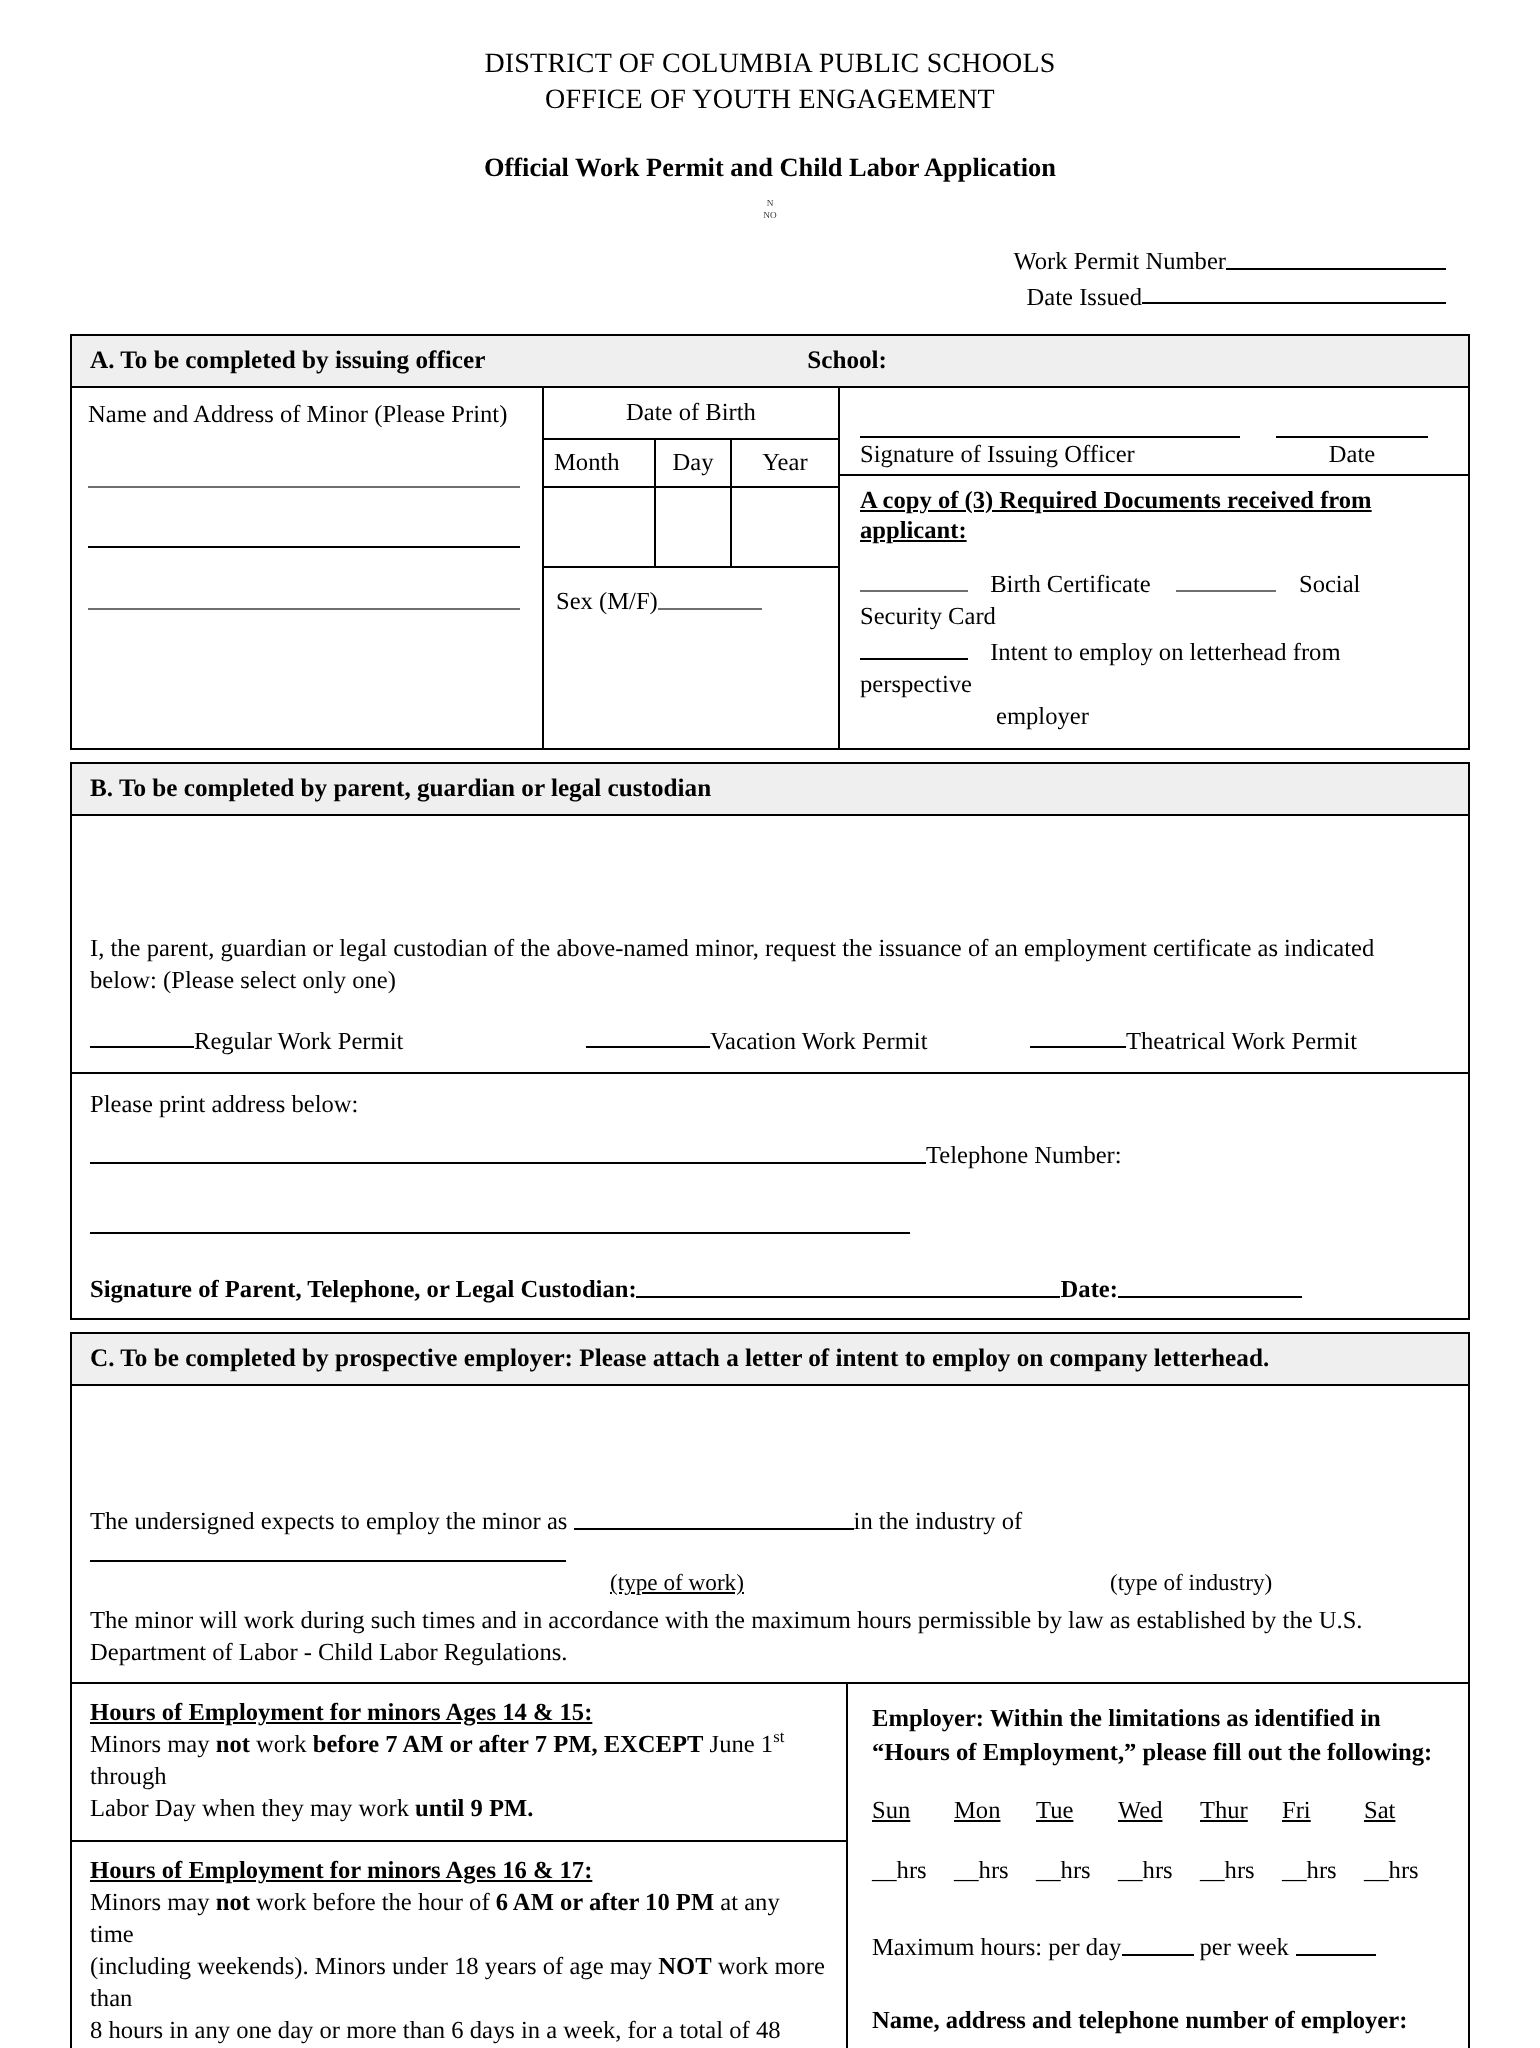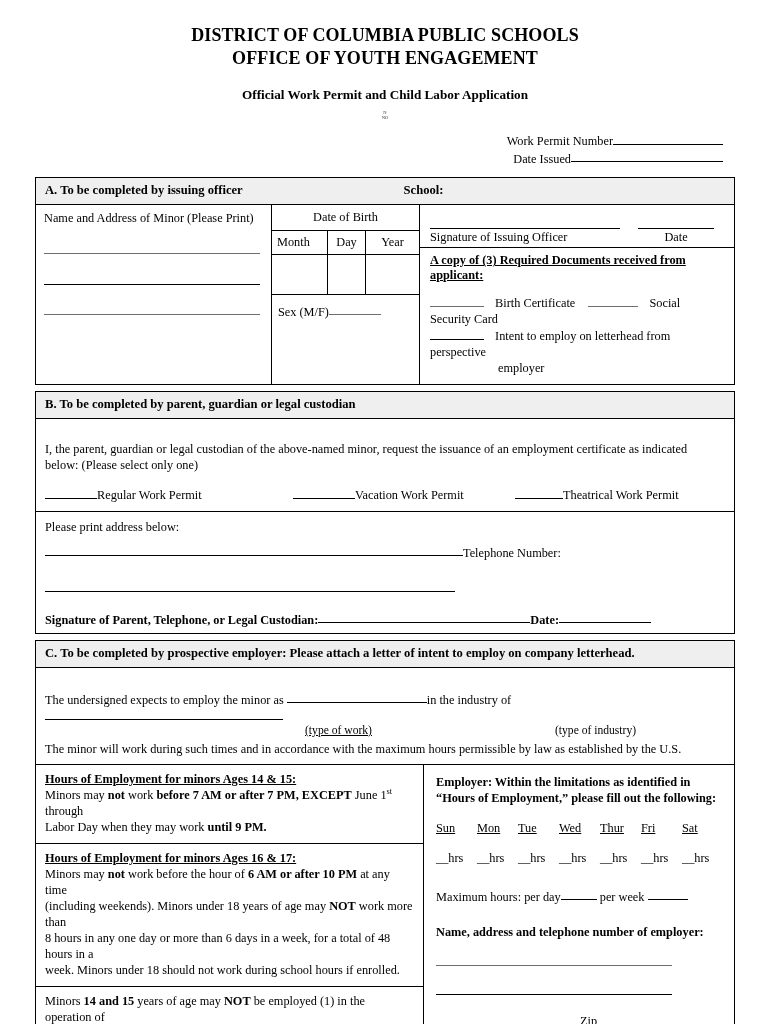--- a/index.html
+++ b/index.html
@@ -11,38 +11,38 @@
     font-family: "Liberation Serif", "DejaVu Serif", serif;
     color: #000000;
     font-size: 12.3px;
     line-height: 1.22;
     -webkit-font-smoothing: antialiased;
   }
   .page { position: relative; width: 770px; height: 1024px; padding: 0 35px; }
 
   
   .hdr { text-align: center; padding-top: 24px; }
-  .hdr .l1, .hdr .l2 { font-weight: bold; font-size: 18px; line-height: 1.30; letter-spacing: .1px; }
+  .hdr .l1, .hdr .l2 { font-weight: normal; font-size: 14px; line-height: 1.30; letter-spacing: .1px; }
   .hdr .l3 { font-weight: bold; font-size: 13.2px; margin-top: 16px; }
   .hdr .l4 { font-weight: bold; font-size: 11.3px; margin-top: 2px; letter-spacing: -.1px; }
   .hdr .tiny { font-size: 4.6px; line-height: 1.15; margin-top: 7px; color: #333; }
 
   
   .permitblk { margin-top: 12px; text-align: right; padding-right: 12px; }
   .permitblk div { line-height: 1.38; }
   .dateapp { margin-top: 2px; }
 
   
   .ul { display: inline-block; border-bottom: 1px solid #000; vertical-align: baseline; height: 1.02em; }
   .ulthin { display: inline-block; border-bottom: 1px solid #6f6f6f; vertical-align: baseline; height: 1.02em; }
 
   
   .box { border: 1.4px solid #000; }
   .bandrow { background: #efefef; border-bottom: 1.4px solid #000; padding: 5px 9px; font-weight: bold; font-size: 12.6px; }
-  .cellpad { padding: 22px 9px 8px 9px; }
+  .cellpad { padding: 22px 9px 8px 9px; margin-top: 36px; }
 
   
   .secA-body { display: flex; }
   .secA-c1 { width: 236px; border-right: 1.2px solid #000; padding: 6px 8px 8px 8px; }
   .secA-c2 { width: 148px; border-right: 1.2px solid #000; display: flex; flex-direction: column; }
   .secA-c3 { flex: 1; display: flex; flex-direction: column; }
   .dob-title { text-align: center; padding: 5px 0 5px; border-bottom: 1.2px solid #000; }
   .dob-hdr { display: flex; border-bottom: 1.2px solid #000; }
   .dob-hdr > div { padding: 4px 0 4px; text-align: center; }
   .dob-m { width: 56px; border-right: 1.2px solid #000; padding-left: 5px !important; text-align: left !important; }
@@ -223,20 +223,21 @@
       <div class="c-line1">
         <span>The undersigned expects to employ the minor as</span>
         <span class="ul" style="width:140px"></span><span>in the industry of</span><span class="ul" style="width:238px"></span>
       </div>
       <div class="c-sub">
         <span class="s1">(type of work)</span>
         <span class="s2">(type of industry)</span>
       </div>
       <div class="c-para">
         <div>The minor will work during such times and in accordance with the maximum hours permissible by law as established by the U.S.</div>
+        <div>Department of Labor - Child Labor Regulations.</div>
       </div>
     </div>
 
     <div class="hours-wrap">
 
       <div class="hours-left">
 
         <div class="hblk">
           <div class="ttl">Hours of Employment for minors Ages 14 &amp; 15:</div>
           <div>

